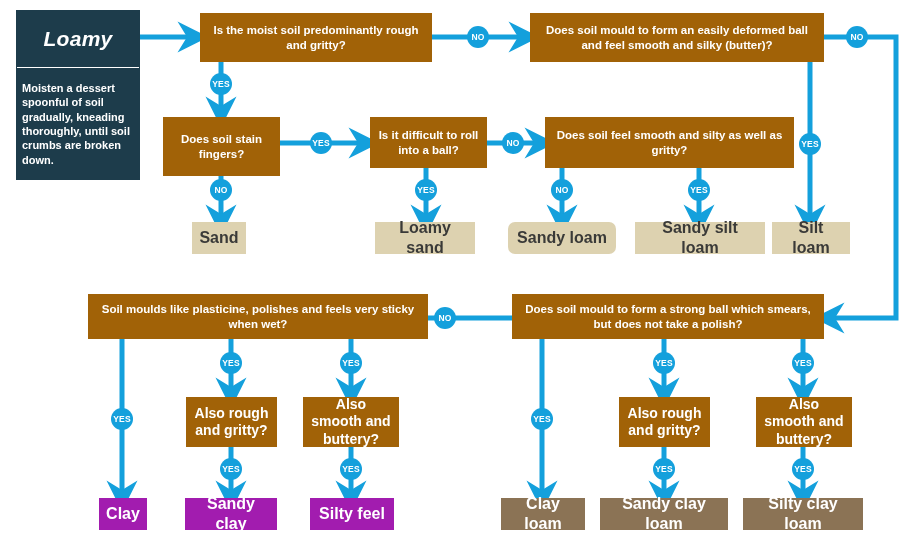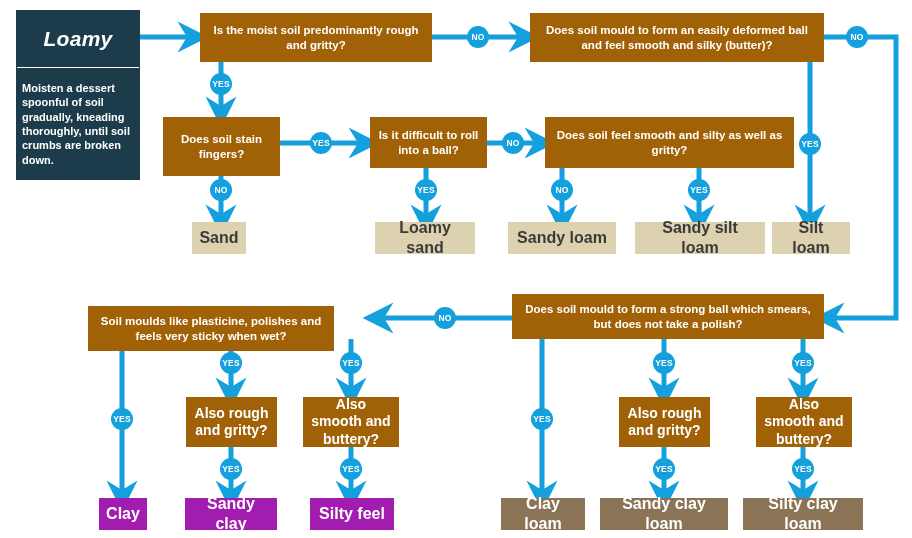--- a/index.html
+++ b/index.html
@@ -169,37 +169,37 @@
   <div class="node q" style="left:200px;top:13px;width:232px;height:49px;">Is the moist soil predominantly rough and gritty?</div>
 
   <div class="node q" style="left:530px;top:13px;width:294px;height:49px;">Does soil mould to form an easily deformed ball and feel smooth and silky (butter)?</div>
 
   <div class="node q" style="left:163px;top:117px;width:117px;height:59px;">Does soil stain fingers?</div>
 
   <div class="node q" style="left:370px;top:117px;width:117px;height:51px;">Is it difficult to roll into a ball?</div>
 
   <div class="node q" style="left:545px;top:117px;width:249px;height:51px;">Does soil feel smooth and silty as well as gritty?</div>
 
-  <div class="node q" style="left:88px;top:294px;width:246px;height:45px;margin-top:12px;">Soil moulds like plasticine, polishes and feels very sticky when wet?</div>
+  <div class="node q" style="left:88px;top:294px;width:340px;height:45px;">Soil moulds like plasticine, polishes and feels very sticky when wet?</div>
 
   <div class="node q" style="left:512px;top:294px;width:312px;height:45px;">Does soil mould to form a strong ball which smears, but does not take a polish?</div>
 
   <div class="node q small" style="left:186px;top:397px;width:91px;height:50px;">Also rough and gritty?</div>
 
   <div class="node q small" style="left:303px;top:397px;width:96px;height:50px;">Also smooth and buttery?</div>
 
   <div class="node q small" style="left:619px;top:397px;width:91px;height:50px;">Also rough and gritty?</div>
 
   <div class="node q small" style="left:756px;top:397px;width:96px;height:50px;">Also smooth and buttery?</div>
 
   <div class="node term sand" style="left:192px;top:222px;width:54px;height:26px;">Sand</div>
 
   <div class="node term sand" style="left:375px;top:222px;width:100px;height:26px;">Loamy sand</div>
 
-  <div class="node term sand" style="left:508px;top:222px;width:108px;height:26px;">Sandy loam</div>
+  <div class="node term sand" style="left:508px;top:222px;width:108px;height:26px;border-radius:7px;">Sandy loam</div>
 
   <div class="node term sand" style="left:635px;top:222px;width:130px;height:26px;">Sandy silt loam</div>
 
   <div class="node term sand" style="left:772px;top:222px;width:78px;height:26px;">Silt loam</div>
 
   <div class="node term clay" style="left:99px;top:498px;width:48px;height:26px;">Clay</div>
 
   <div class="node term clay" style="left:185px;top:498px;width:92px;height:26px;">Sandy clay</div>
 
   <div class="node term clay" style="left:310px;top:498px;width:84px;height:26px;">Silty feel</div>

